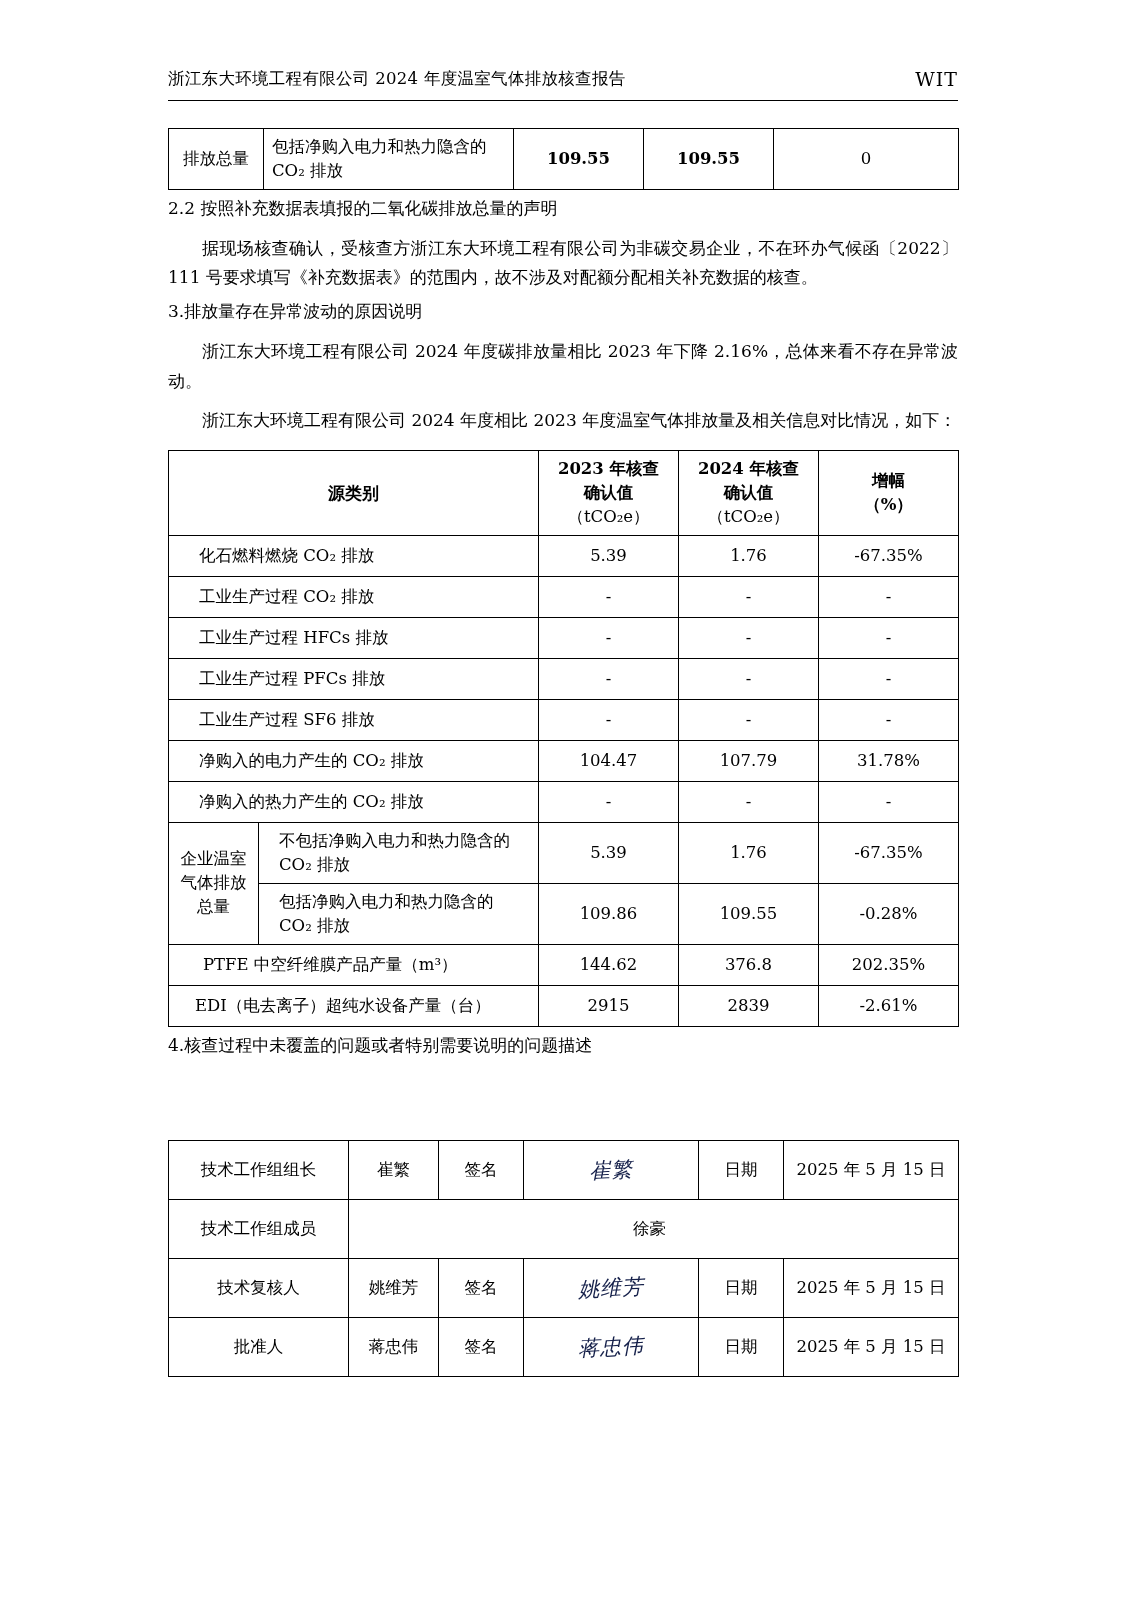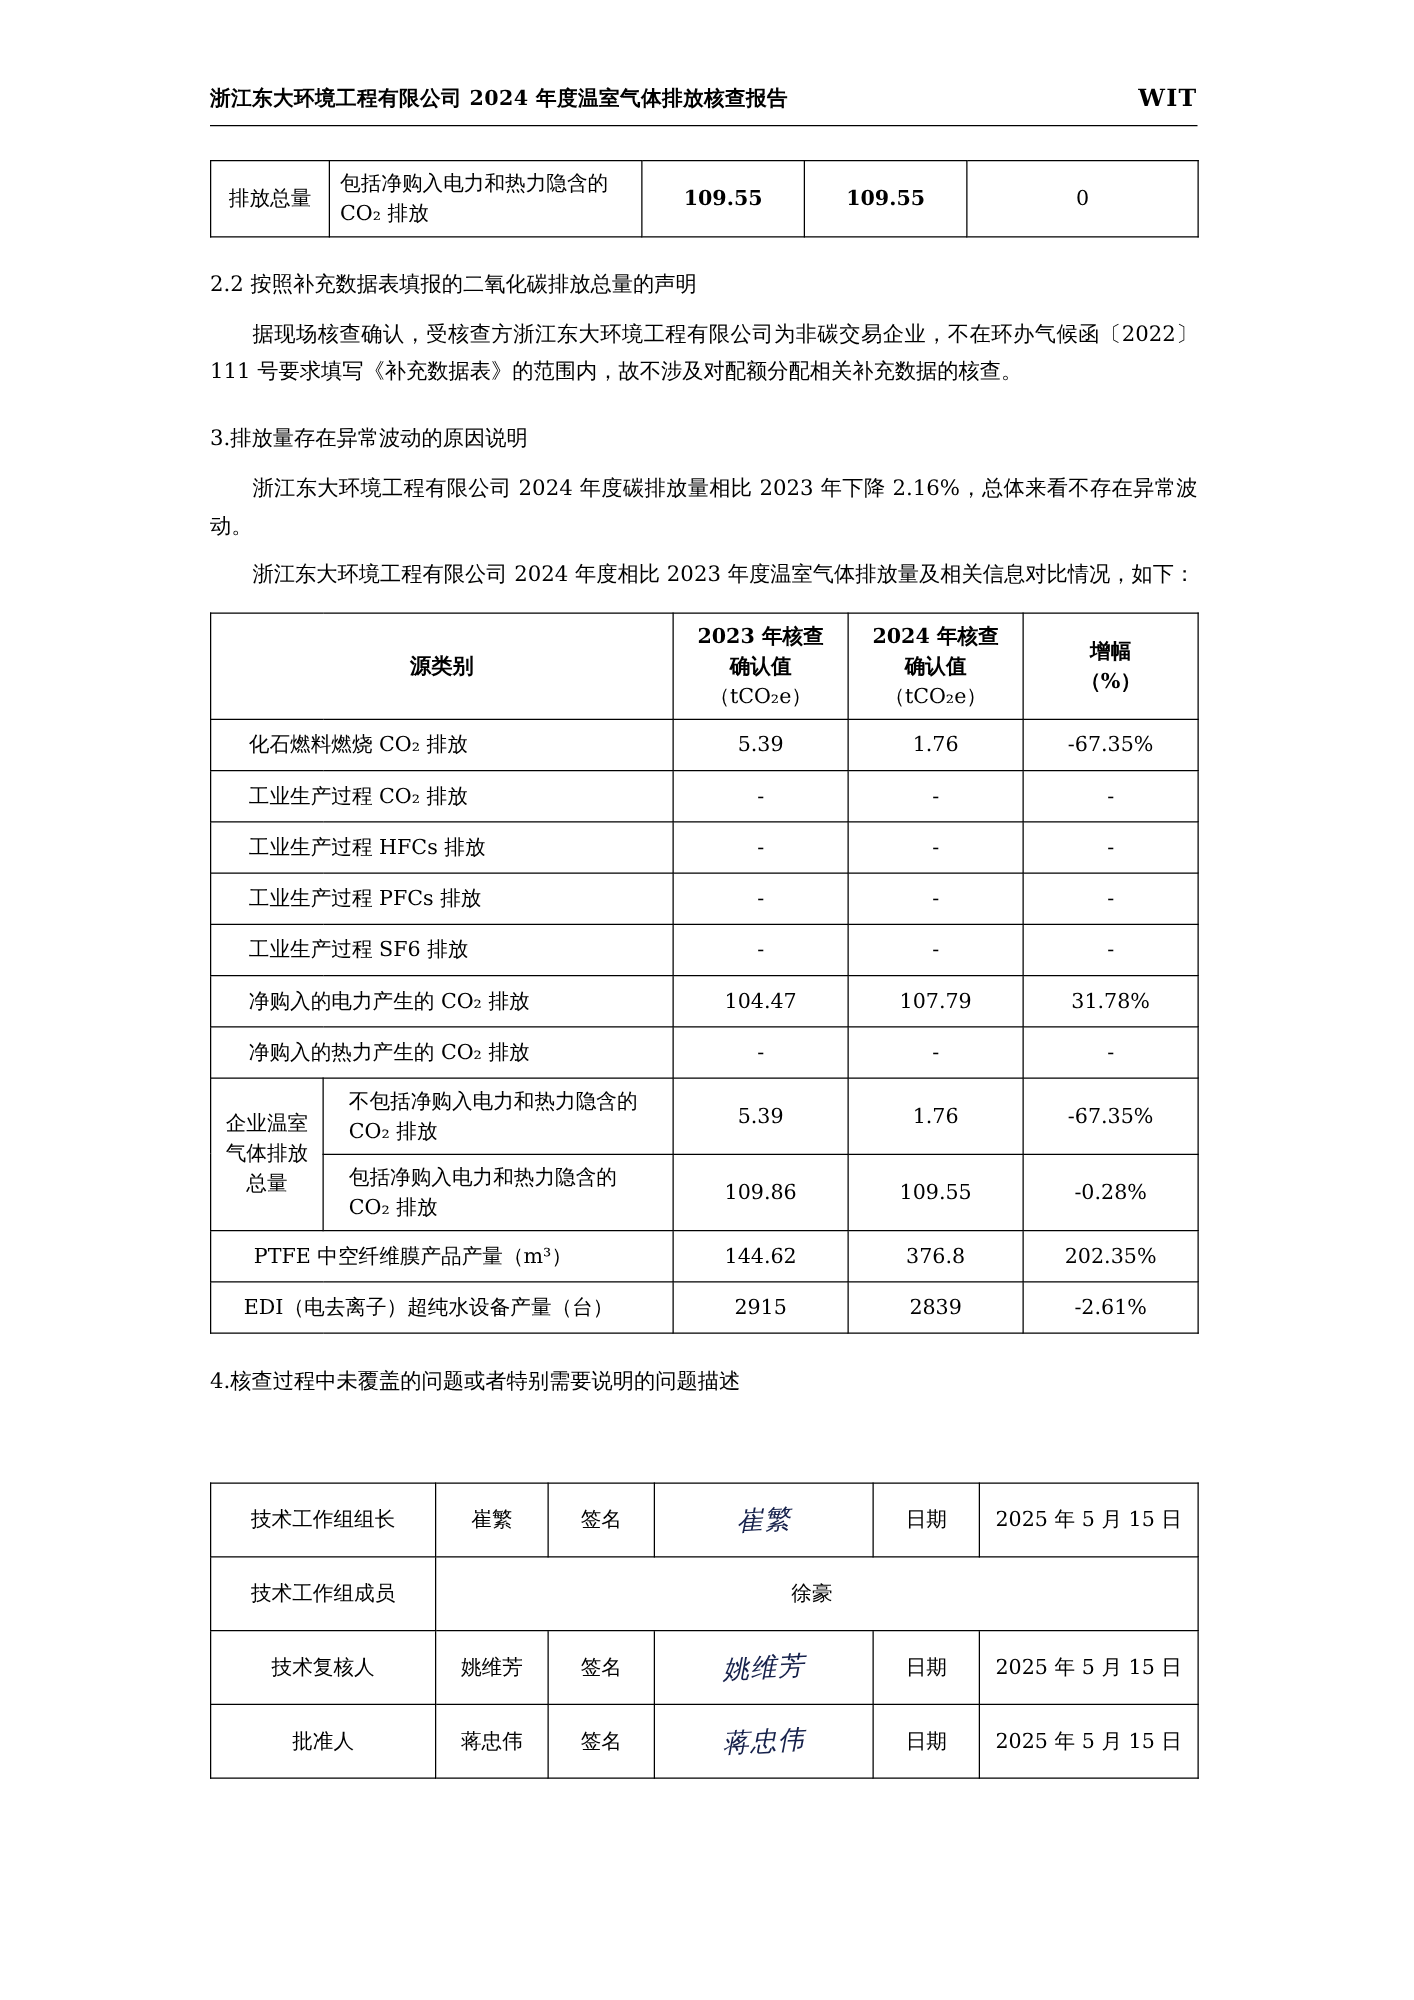--- a/index.html
+++ b/index.html
@@ -22,21 +22,21 @@
   }
   .header {
     position: absolute;
     left: 168px;
     top: 68px;
     width: 790px;
     display: flex;
     justify-content: space-between;
     align-items: flex-end;
     font-size: 16.5px;
-    font-weight: bold;
+    font-weight: normal;
     letter-spacing: 0.3px;
   }
   .header .title-cn {
     font-family: "DejaVu Serif", "Liberation Serif", serif;
   }
   .header .wit {
     font-family: "DejaVu Serif", "Liberation Serif", serif;
     font-size: 19px;
     letter-spacing: 1px;
   }
@@ -76,32 +76,32 @@
   .top-table td { height: 30px; }
 
   p.para {
     font-size: 17px;
     line-height: 1.75;
     margin: 10px 0 0 0;
     text-align: justify;
     text-justify: inter-ideograph;
   }
   p.indent { text-indent: 2em; }
-  p.sec { margin-top: 24px; }
+  p.sec { margin-top: 4px; }
 
   
   .cmp { margin-top: 14px; }
   .cmp td { height: 28px; }
   .cmp .hdr { font-weight: bold; text-align: center; }
   .cmp .srccat { text-align: center; font-weight: bold; font-size: 17px;}
   .cmp .label { text-align: left; padding-left: 30px; }
   .cmp .label-ind { text-align: left; padding-left: 20px; }
 
   
-  .sign { margin-top: 26px; }
+  .sign { margin-top: 40px; }
   .sign td { height: 46px; font-size: 17px; }
   .sig-script {
     font-family: "DejaVu Serif", "Liberation Serif", serif;
     font-style: italic;
     font-size: 21px;
     color: #1a1a2e;
     letter-spacing: 1px;
     transform: rotate(-3deg);
     display: inline-block;
   }

